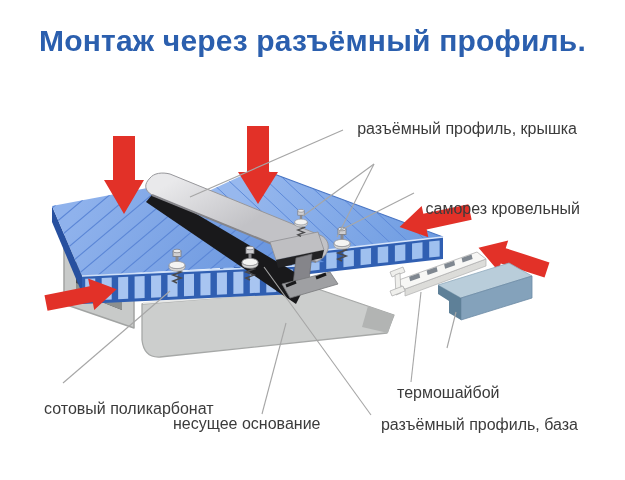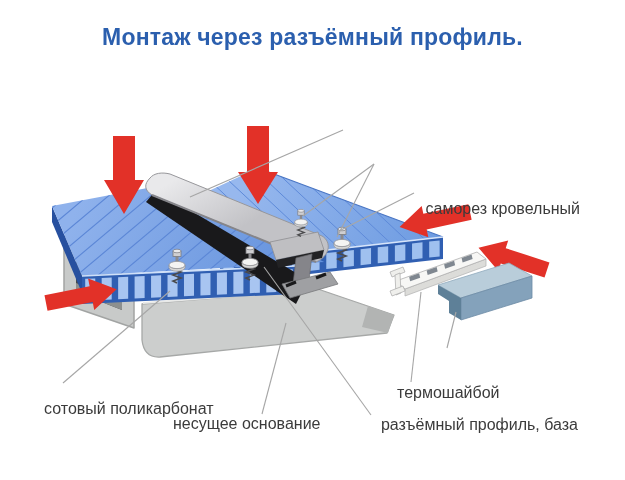--- a/index.html
+++ b/index.html
@@ -1,20 +1,20 @@
 <!DOCTYPE html>
 <html><head>
 <meta charset="utf-8">
 <style>
   html,body{margin:0;padding:0;background:#ffffff;}
   #stage{position:relative;width:625px;height:480px;background:#fff;overflow:hidden;
          font-family:"Liberation Sans", sans-serif;}
   #diagram-svg{position:absolute;left:0;top:0;}
   .title{position:absolute;left:0;width:625px;text-align:center;
-         font-weight:bold;font-size:23px;color:var(--c-title,#2b5fae);letter-spacing:0.2px;}
+         font-weight:bold;font-size:30px;color:var(--c-title,#2b5fae);letter-spacing:0.2px;}
   .lbl{position:absolute;font-size:16px;color:var(--c-label,#3b3b3b);white-space:nowrap;}
 </style>
 </head>
 <body>
 
 <div id="stage" style="--c-title: #2b5fae; --c-label: #3b3b3b; --c-red: #e23128; --c-leader: #a6a6a6;">
 
   <div class="title" style="top:24px">Монтаж через разъёмный профиль.</div>
 
   <svg id="diagram-svg" width="625" height="480" viewBox="0 0 625 480">
@@ -219,18 +219,19 @@
       <line x1="374" y1="164" x2="337" y2="237"></line>
       <line x1="414" y1="193" x2="341" y2="230"></line>
       <line x1="63" y1="383" x2="170" y2="291"></line>
       <line x1="262" y1="414" x2="286" y2="323"></line>
       <line x1="447" y1="348" x2="456" y2="312"></line>
       <line x1="411" y1="382" x2="421" y2="292"></line>
       <line x1="371" y1="415" x2="264" y2="267"></line>
     </g>
   </svg>
 
+  <div class="lbl" style="top:120px;right:48px">разъёмный профиль, крышка</div>
   <div class="lbl" style="top:200px;right:45px">саморез кровельный</div>
   <div class="lbl" style="top:384px;left:397px">термошайбой</div>
   <div class="lbl" style="top:400px;left:44px">сотовый поликарбонат</div>
   <div class="lbl" style="top:415px;left:173px">несущее основание</div>
   <div class="lbl" style="top:416px;right:47px">разъёмный профиль, база</div>
 </div>
 
 </body></html>

